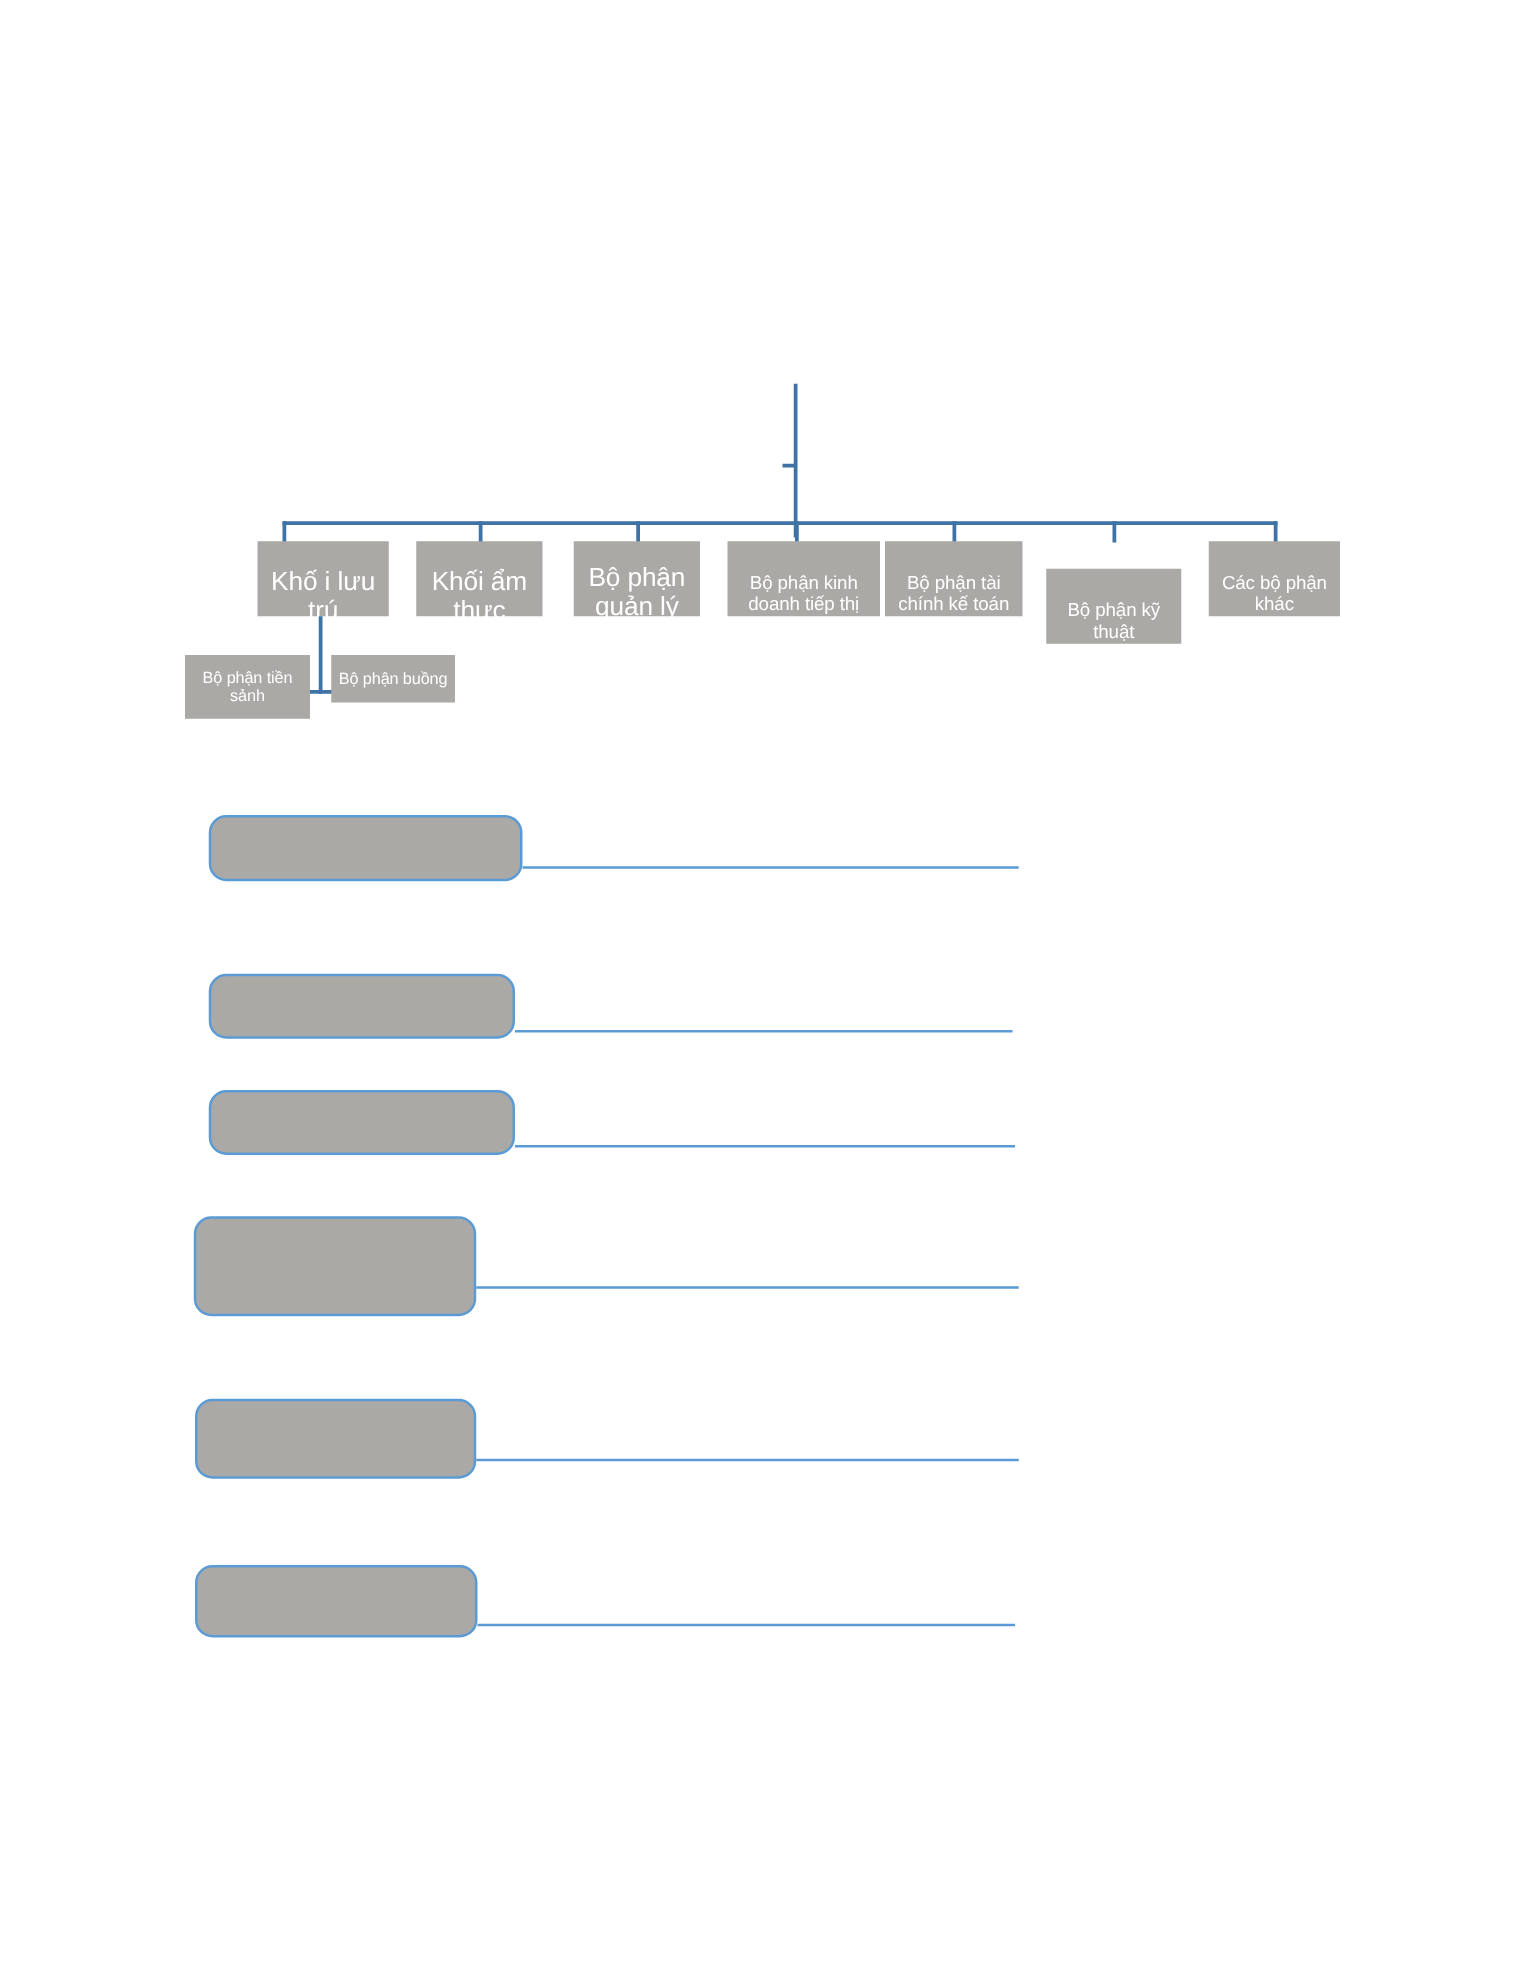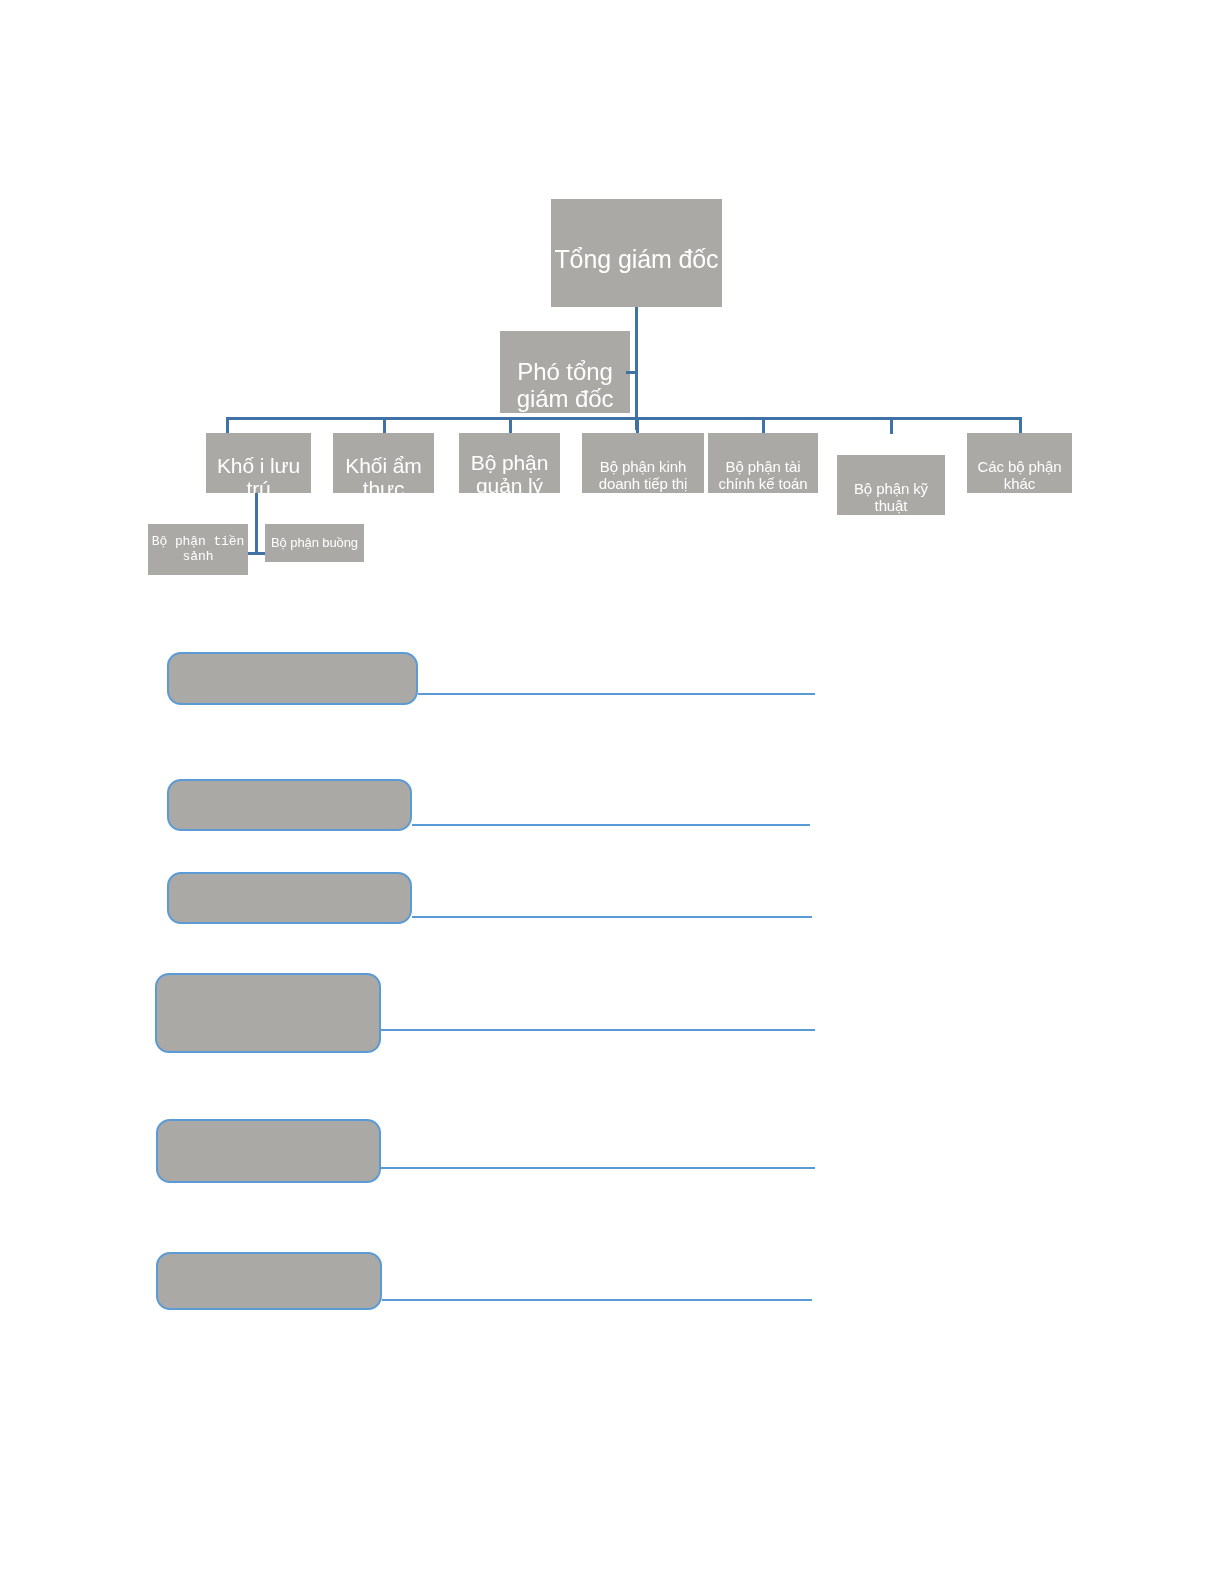--- a/index.html
+++ b/index.html
@@ -57,21 +57,21 @@
   .node-d2 { left:333px; top:433px; width:101px; height:60px; font-size:21px; }
   .node-d2 .txt { transform: translateY(8px); }
   .node-d3 { left:459px; top:433px; width:101px; height:60px; font-size:21px; }
   .node-d3 .txt { transform: translateY(5px); }
   .node-d4 { left:582px; top:433px; width:122px; height:60px; font-size:15px; }
   .node-d5 { left:708px; top:433px; width:110px; height:60px; font-size:15px; }
   .node-d6 { left:837px; top:433px; width:108px; height:60px; font-size:15px;margin-top:22px; }
   .node-d7 { left:967px; top:433px; width:105px; height:60px; font-size:15px; }
 
   .node-sub { font-size:13px; }
-  .node-s1 { left:148px; top:524px; width:100px; height:51px;font-family:Liberation Mono, monospace; }
+  .node-s1 { left:148px; top:524px; width:100px; height:51px; }
   .node-s2 { left:265px; top:524px; width:99px;  height:38px; }
 
   
   .conn {
     position: absolute;
     background: #3f72a5;
   }
   .conn-v { width: 3px; }
   .conn-h { height: 3px; }
 
@@ -87,29 +87,23 @@
     position: absolute;
     height: 2px;
     background: #5b9bd5;
   }
 </style>
 </head>
 <body>
 
 <div id="canvas">
 
-  <div class="node node-ceo">
-    <span class="txt">Tổng giám đốc</span>
-  </div>
 
   <div class="conn conn-v" style="left:635px; top:307px; height:123px;"></div>
 
-  <div class="node node-deputy overflow">
-    <span class="txt">Phó tổng giám đốc</span>
-  </div>
 
   <div class="conn conn-h" style="left:626px; top:371px; width:11px;"></div>
 
   <div class="conn conn-h" style="left:226px; top:417px; width:796px;"></div>
 
   <div class="conn conn-v" style="left:226px; top:417px; height:17px;"></div>
   <div class="conn conn-v" style="left:383px; top:417px; height:17px;"></div>
   <div class="conn conn-v" style="left:509px; top:417px; height:17px;"></div>
   <div class="conn conn-v" style="left:636px; top:417px; height:17px;"></div>
   <div class="conn conn-v" style="left:762px; top:417px; height:17px;"></div>

